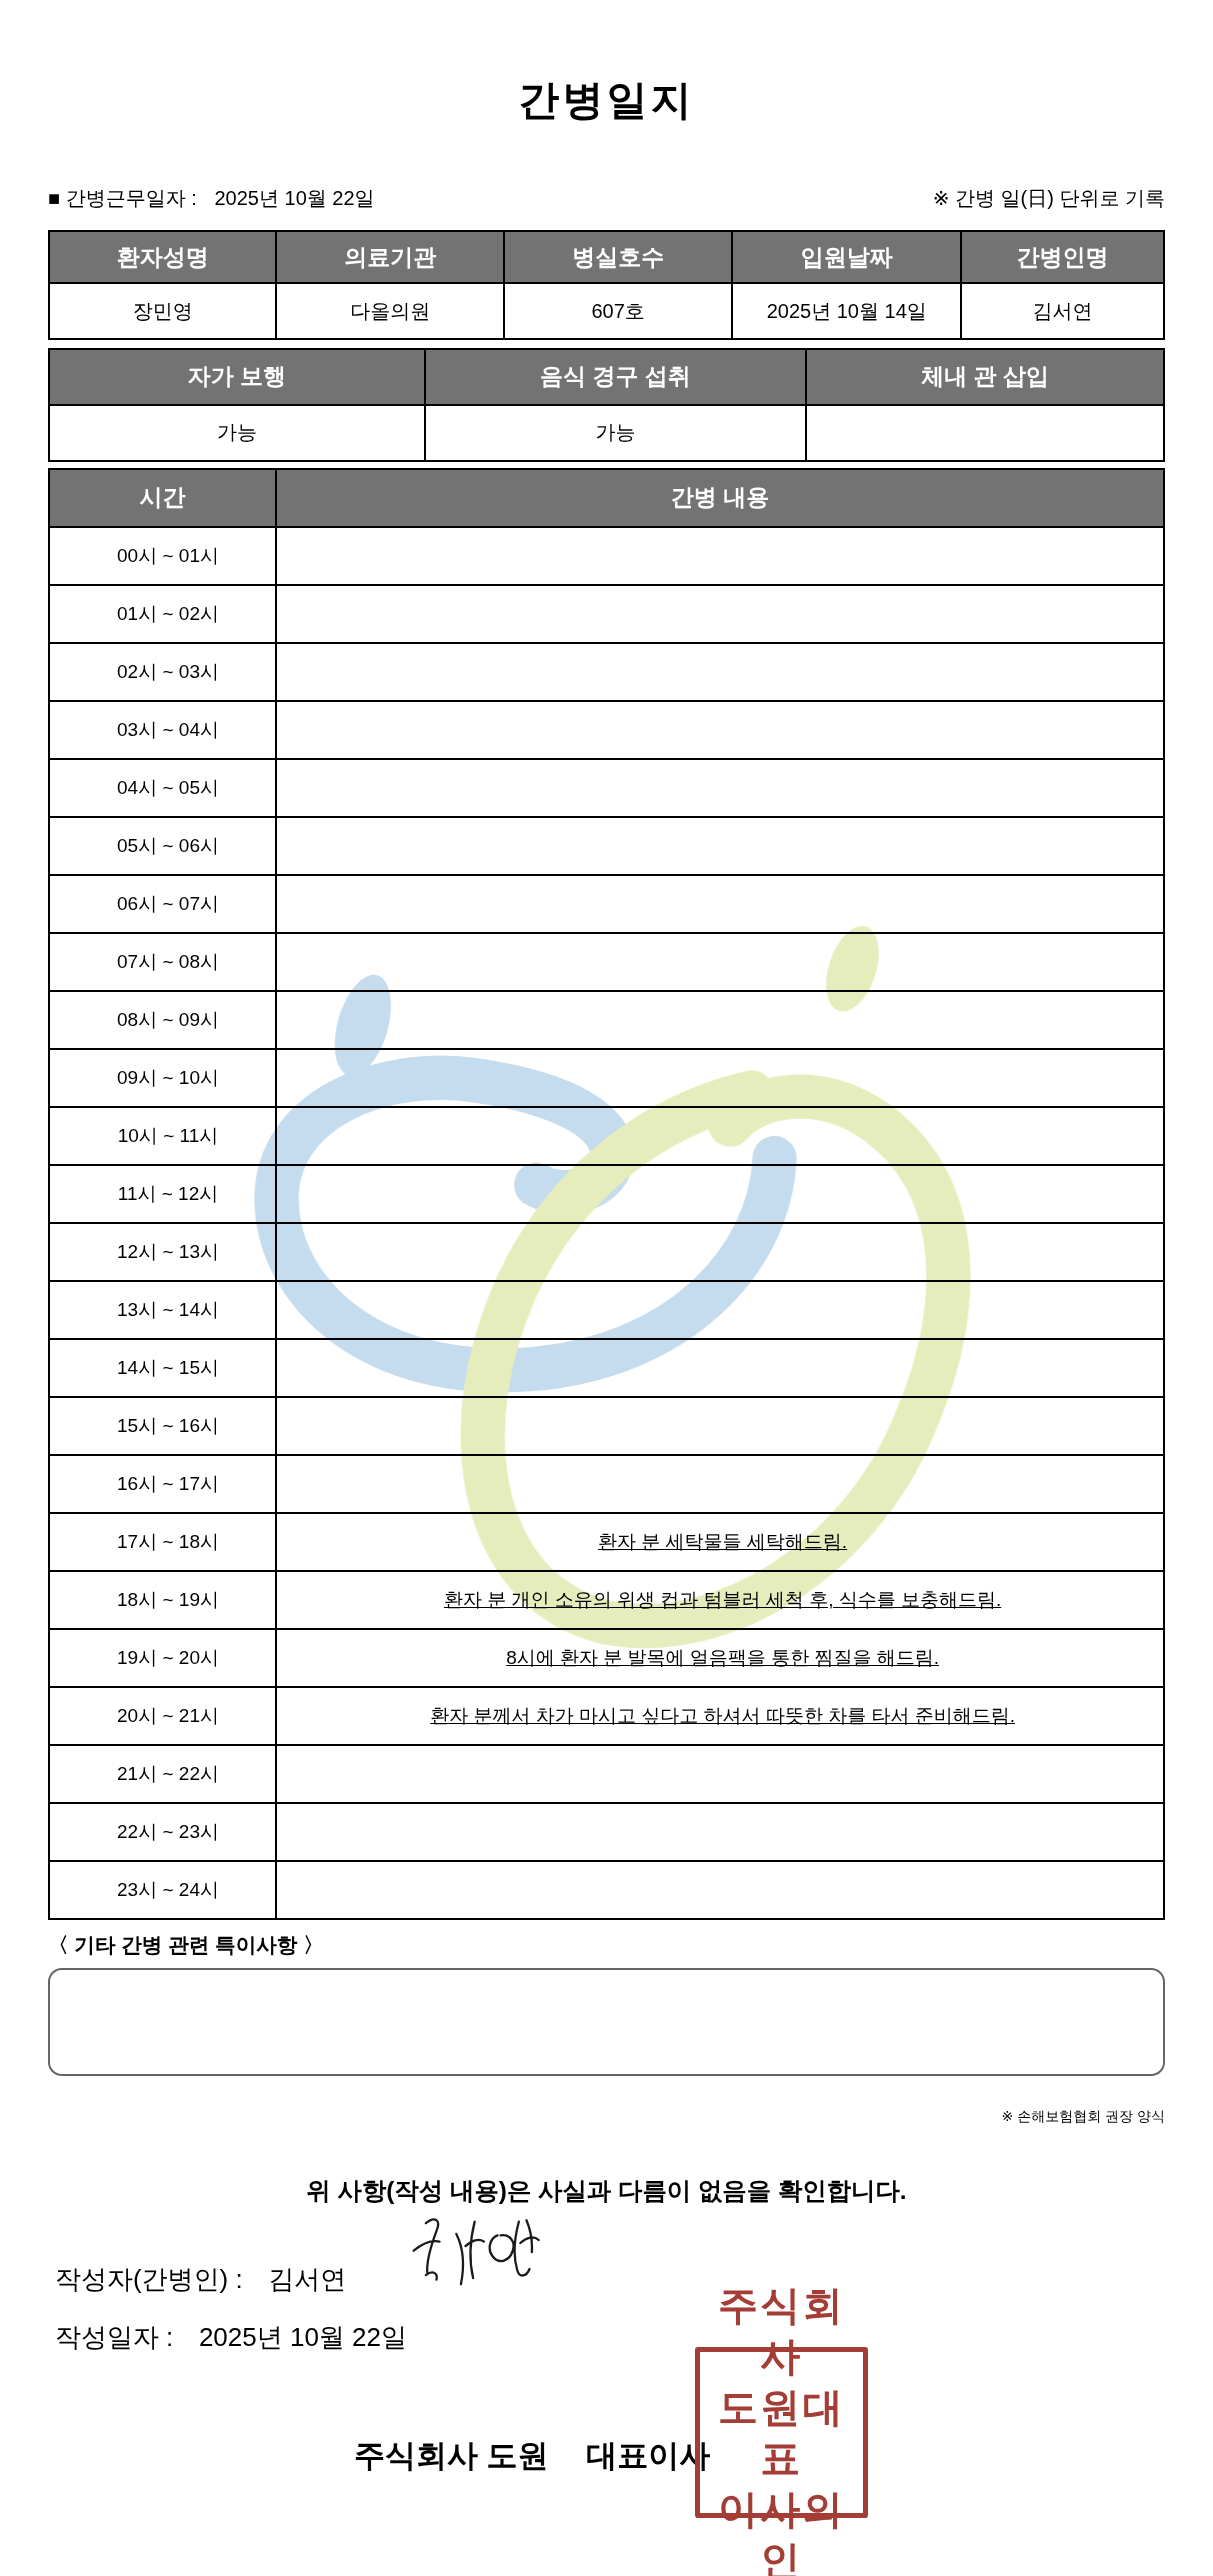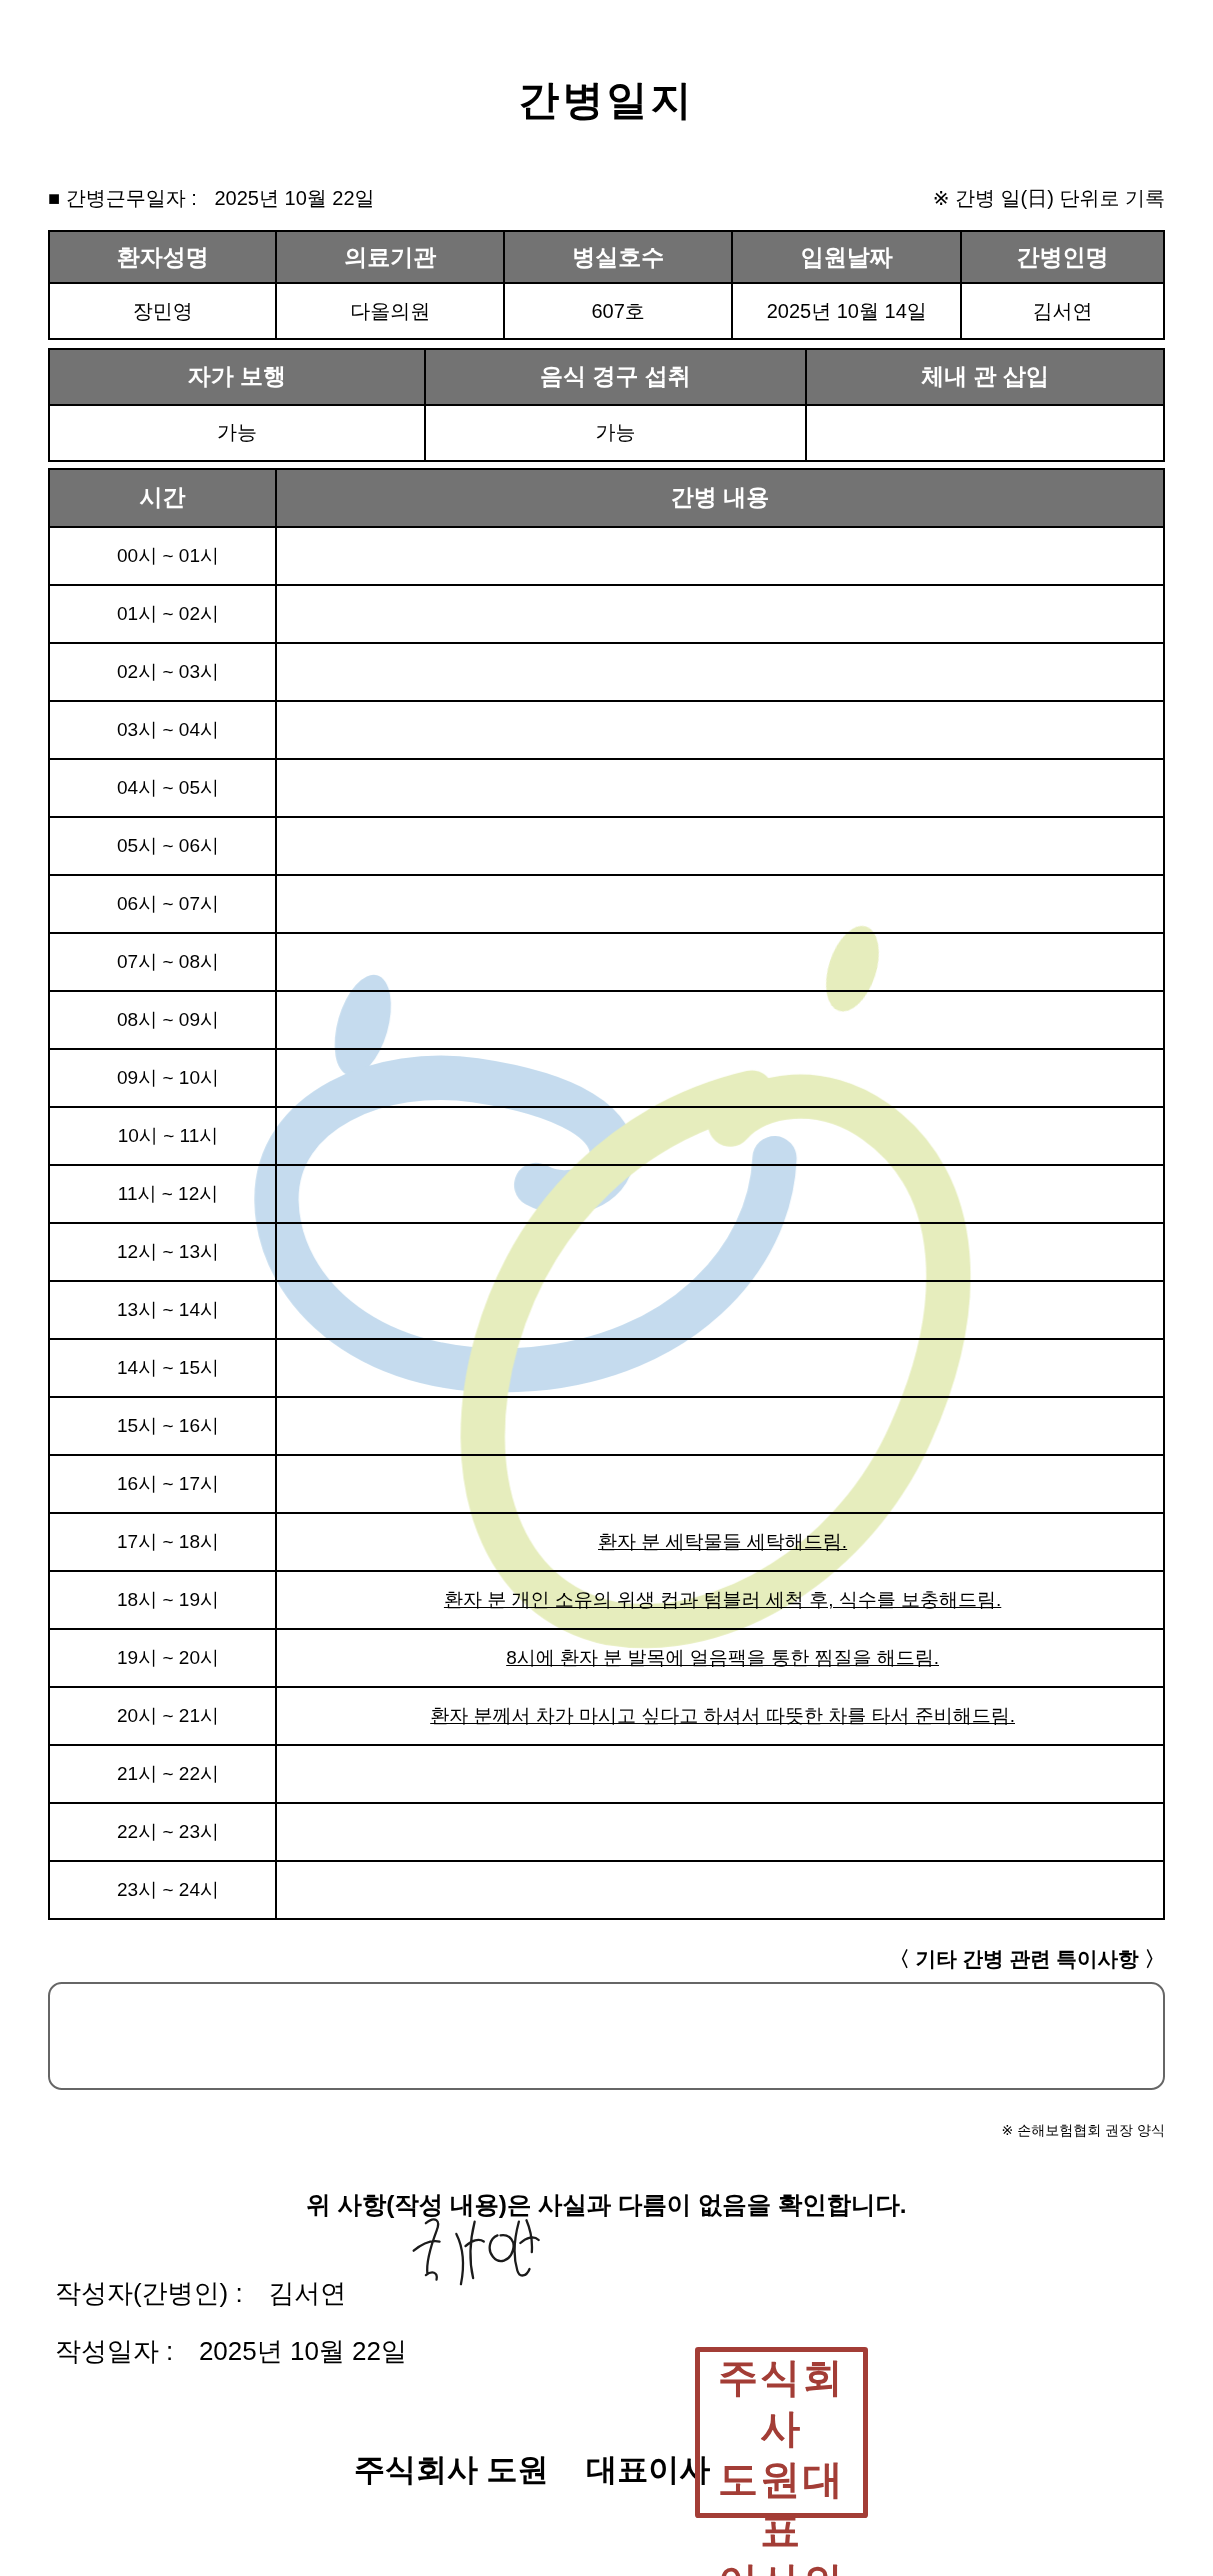--- a/index.html
+++ b/index.html
@@ -57,22 +57,22 @@
   .tbl-care td{height:54px;}
   .tbl-care td.time-cell{width:227px;font-size:19px;padding-left:12px;}
   .tbl-care td.content-cell{
     text-align:center;
     padding:0 13.8px 0 19px;
     font-size:19px;
     text-decoration:underline;
   }
 
   .notes-title{
-    margin-top:27px;
-    text-align:right;
+    margin-top:13px;
+    text-align:left;
     font-size:20.6px;
     font-weight:700;
     line-height:24.4px;
   }
   .notes-box{
     margin-top:10.7px;
     height:108px;
     border:2.3px solid #666;
     border-radius:13.8px;
     background:transparent;
@@ -124,20 +124,21 @@
   }
   .seal{
     position:absolute;
     left:695px;top:2347px;
     width:173px;height:171px;
     border:5.3px solid #a33d36;
     box-sizing:border-box;
     border-radius:3.1px;
     display:flex;
     flex-direction:column;
+    justify-content:center;
     align-items:center;
     color:#a33d36;
     font-size:40px;
     font-weight:800;
     line-height:51px;
     letter-spacing:2.3px;
     z-index:2;
     text-align:center;
   }
 </style>

